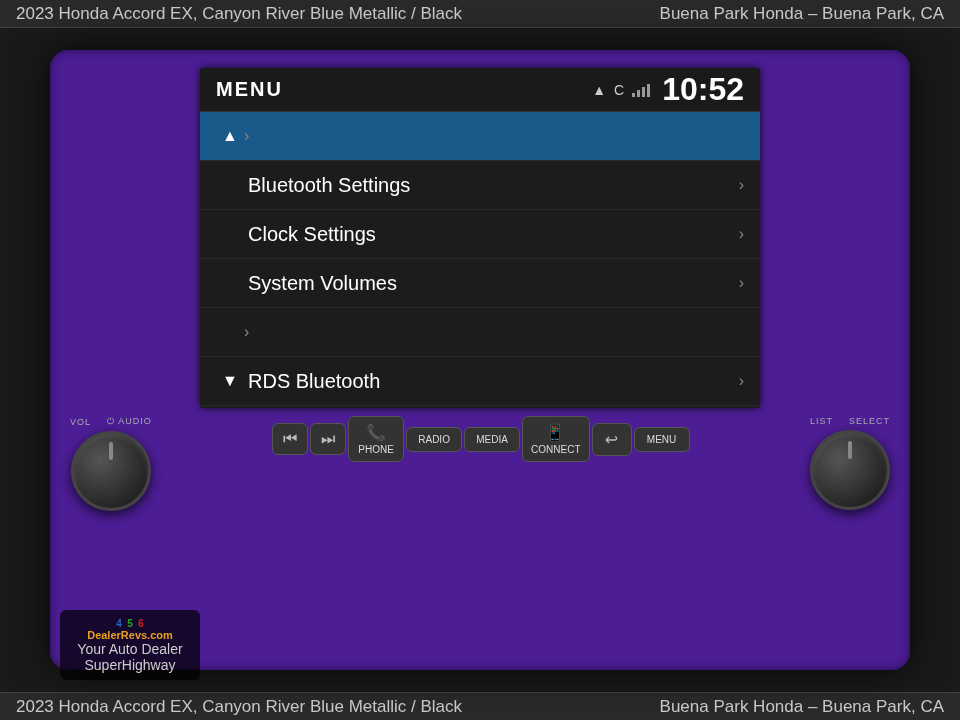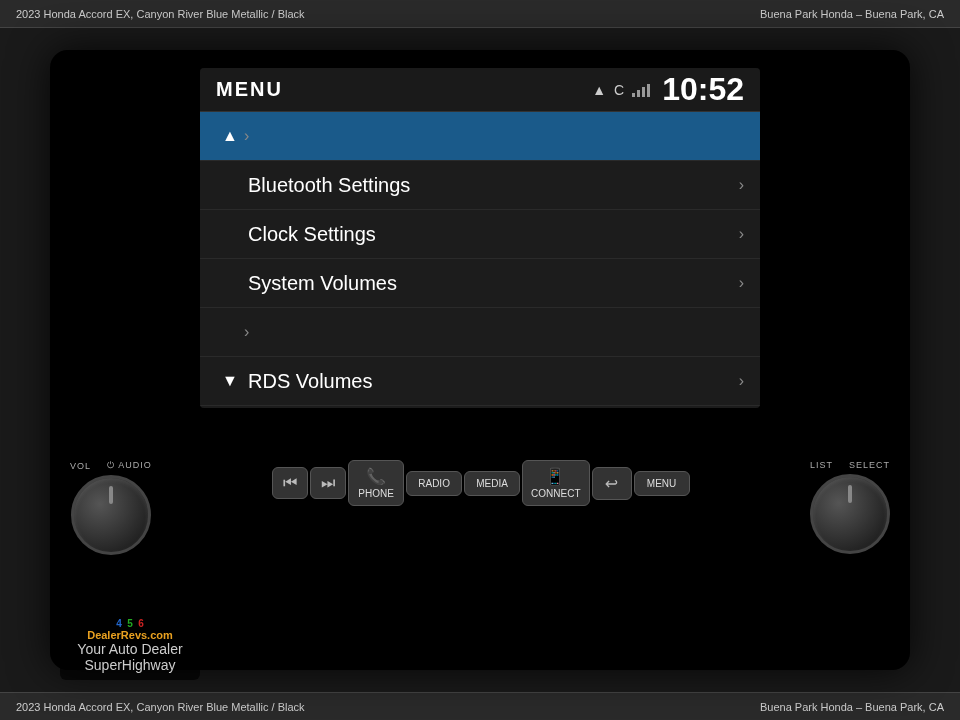--- a/index.html
+++ b/index.html
@@ -19,21 +19,21 @@
       height: 28px;
       background: #2a2a2a;
       display: flex;
       align-items: center;
       justify-content: space-between;
       padding: 0 16px;
       border-bottom: 1px solid #444;
     }
     .top-bar-text {
       color: #ccc;
-      font-size: 11px;
+      font-size: 17px;
     }
 
     
     .bottom-bar {
       position: absolute;
       bottom: 0; left: 0; right: 0;
       height: 28px;
       background: #2a2a2a;
       display: flex;
       align-items: center;
@@ -42,28 +42,27 @@
       border-top: 1px solid #444;
     }
 
     
     .infotainment {
       position: absolute;
       top: 50px;
       left: 50px;
       right: 50px;
       bottom: 50px;
-      background: #000000;
+      background: #4c1d95;
       border-radius: 18px;
       box-shadow: 0 0 40px rgba(0,0,0,0.8), inset 0 0 10px rgba(0,0,0,0.5);
       display: flex;
       flex-direction: column;
       align-items: center;
       padding: 18px 0 10px 0;
-      gap: 44px;
     }
 
     
     .screen {
       width: 560px;
       height: 340px;
       background: #111;
       border-radius: 4px;
       overflow: hidden;
       box-shadow: 0 0 8px rgba(0,0,0,0.8), inset 0 0 4px rgba(0,0,0,0.5);
@@ -348,21 +347,21 @@
           <div class="arrow-icon"></div>
           <span class="menu-item-label">System Volumes</span>
           <span class="menu-item-chevron">›</span>
         </div>
         <div class="menu-item">
           <div class="arrow-icon"></div>
           <span class="menu-item-chevron">›</span>
         </div>
         <div class="menu-item">
           <div class="arrow-icon">▼</div>
-          <span class="menu-item-label">RDS Volumes</span>
+          <span class="menu-item-label">RDS Bluetooth</span>
           <span class="menu-item-chevron">›</span>
         </div>
       </div>
   </div>
 
   <div class="infotainment-mid">
 
     <div class="knob-group">
       <div class="side-label-row">
         <span class="side-label">VOL</span>

